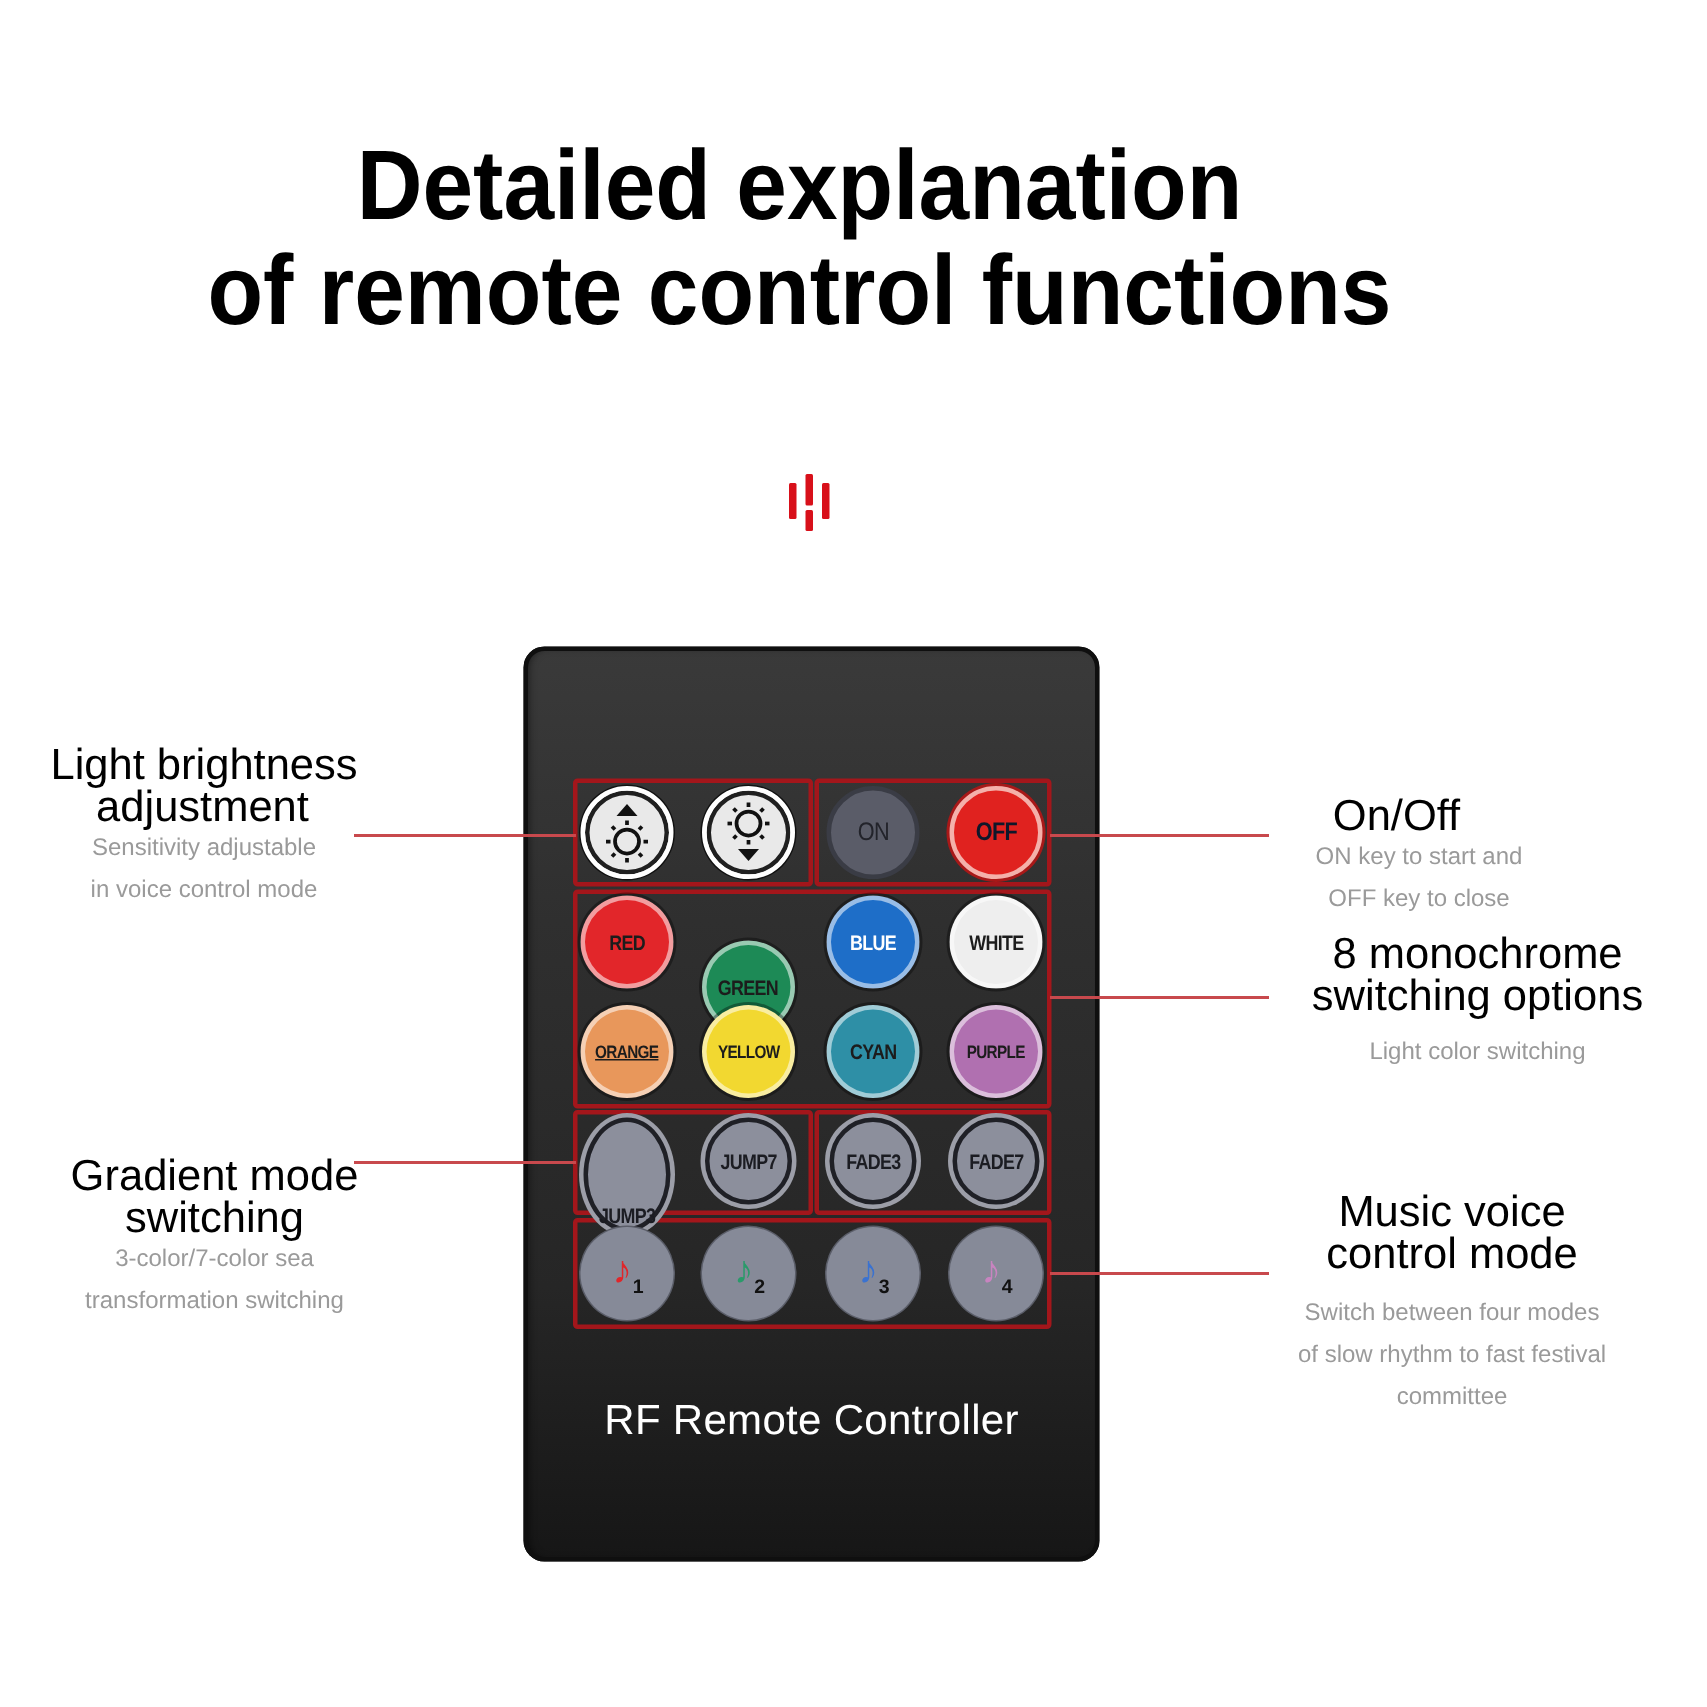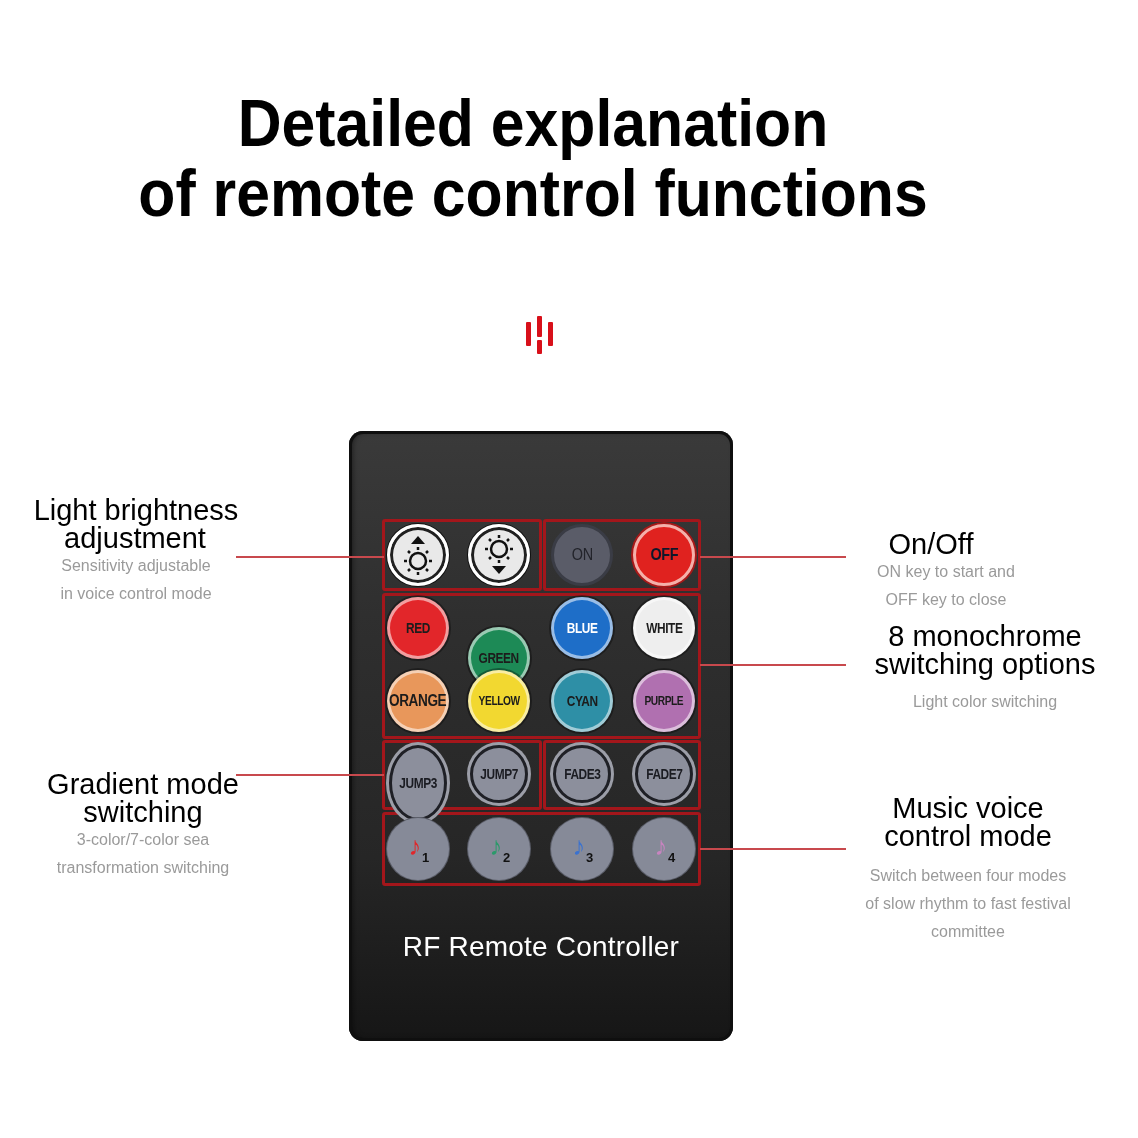--- a/index.html
+++ b/index.html
@@ -123,34 +123,34 @@
   <div class="btn btn-color" style="left:119px; top:166px; background:#1d8a56;margin-top:30px;">
     <span class="lbl">GREEN</span>
   </div>
   <div class="btn btn-color" style="left:202px; top:166px; background:#1e6ec8; color:#fff;">
     <span class="lbl">BLUE</span>
   </div>
   <div class="btn btn-color" style="left:284px; top:166px; background:#eeeeee;">
     <span class="lbl">WHITE</span>
   </div>
 
-  <div class="btn btn-color" style="left:38px; top:239px; background:#e8975b; font-size:16px;">
+  <div class="btn btn-color" style="left:38px; top:239px; background:#e8975b; font-size:12px;text-decoration:underline;">
     <span class="lbl">ORANGE</span>
   </div>
   <div class="btn btn-color" style="left:119px; top:239px; background:#f2d830; font-size:12px;">
     <span class="lbl">YELLOW</span>
   </div>
   <div class="btn btn-color" style="left:202px; top:239px; background:#2e8fa6;">
     <span class="lbl">CYAN</span>
   </div>
   <div class="btn btn-color" style="left:284px; top:239px; background:#b070b0; font-size:12px;">
     <span class="lbl">PURPLE</span>
   </div>
 
-  <div class="btn btn-gray" style="left:40px; top:314px; width:58px; height:76px;">
+  <div class="btn btn-gray" style="left:40px; top:314px; width:58px; height:76px;align-items:flex-end;">
     <span class="lbl">JUMP3</span>
   </div>
   <div class="btn btn-gray" style="left:121px; top:314px; width:58px; height:58px;">
     <span class="lbl">JUMP7</span>
   </div>
   <div class="btn btn-gray" style="left:204px; top:314px; width:58px; height:58px;">
     <span class="lbl">FADE3</span>
   </div>
   <div class="btn btn-gray" style="left:286px; top:314px; width:58px; height:58px;">
     <span class="lbl">FADE7</span>

